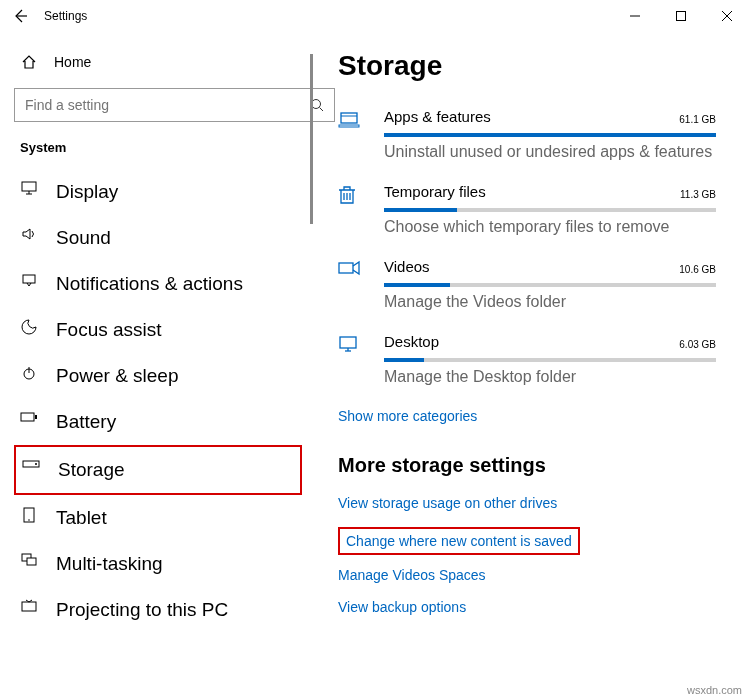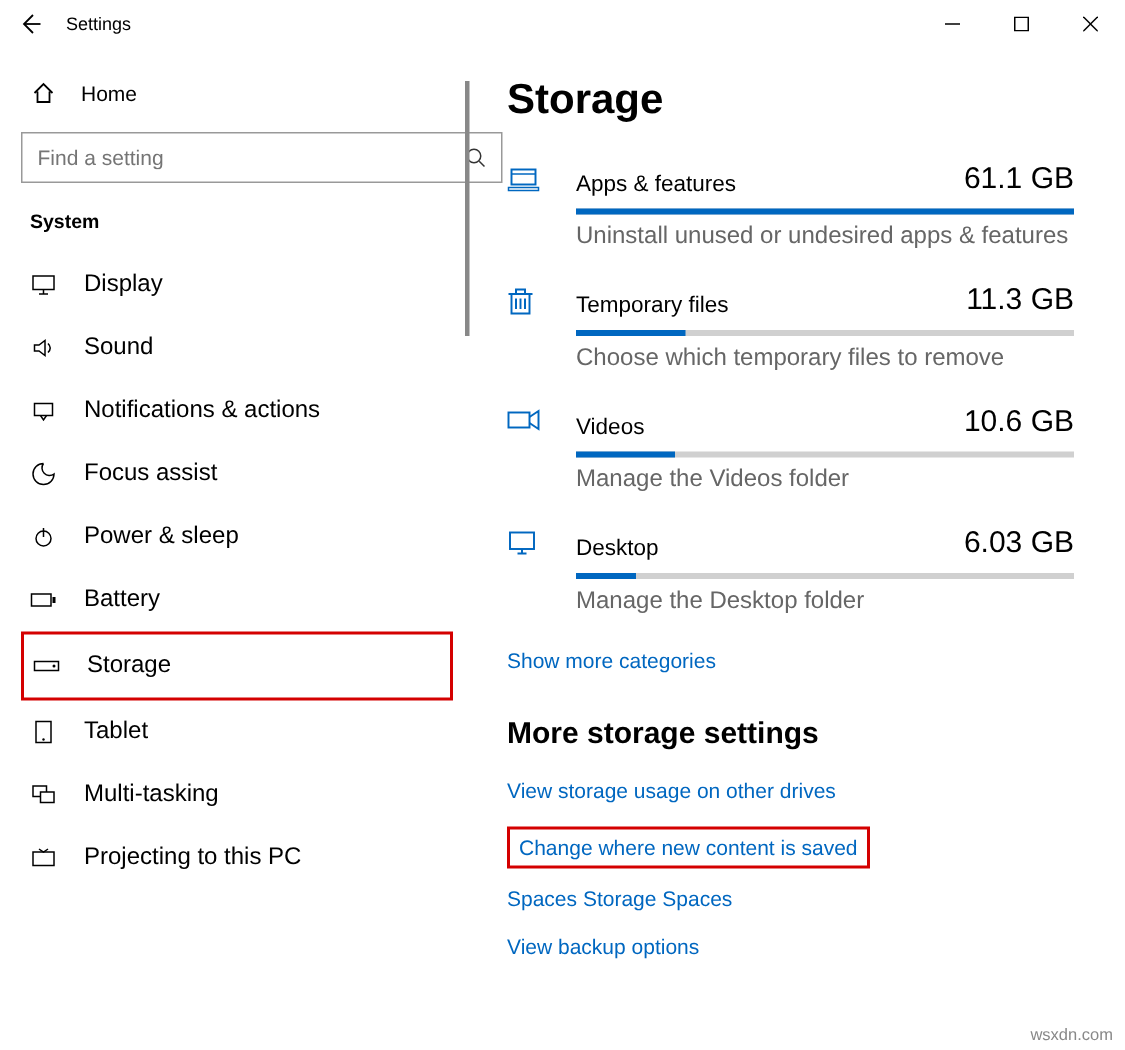--- a/index.html
+++ b/index.html
@@ -13,33 +13,33 @@
 
 .content { display: flex; height: calc(100% - 32px); }
 
 .sidebar { width: 310px; padding: 14px 8px 0 14px; position: relative; }
 .home-row { display: flex; gap: 16px; padding: 8px 6px 18px 6px; font-size: 14px; }
 .search { border: 1px solid #999; height: 34px; width: 321px; display: flex; align-items: center; padding: 0 10px; margin-bottom: 18px; }
 .search input { border: none; outline: none; flex: 1; font-size: 14px; background: transparent; }
 .search-ico { font-size: 14px; color: #333; }
 .section-label { font-weight: 600; font-size: 13px; padding: 0 6px 14px 6px; }
 .nav { display: flex; flex-direction: column; }
-.nav-item { display: flex; align-items: center; gap: 18px; padding: 12px 6px; font-size: 16px; position: relative; }
+.nav-item { display: flex; align-items: flex-start; gap: 18px; padding: 12px 6px; font-size: 19px; position: relative; }
 .nav-item.selected { border: 2px solid #d40000; }
 .nav-ico { width: 18px; display: flex; justify-content: center; color: #222; }
 
 .main { flex: 1; padding: 18px 34px 0 28px; position: relative; overflow: hidden; }
 .main-title { font-size: 28px; font-weight: 600; margin-bottom: 26px; }
 .scroll-ind { position: absolute; left: 0; top: 22px; width: 3px; height: 170px; background: #888; }
 .cat { display: flex; margin-bottom: 22px; }
 .cat-ico { width: 46px; color: #0067c0; font-size: 18px; padding-top: 2px; }
 .cat-body { flex: 1; }
 .cat-head { display: flex; align-items: flex-end; }
 .cat-name { font-size: 15px; flex: 1; }
-.cat-size { font-size: 20px; }
+.cat-size { font-size: 10px; }
 .bar { height: 4px; background: #d0d0d0; margin: 8px 0 6px 0; position: relative; }
 .bar-fill { position: absolute; left: 0; top: 0; height: 100%; background: #0067c0; }
 .cat-desc { font-size: 16px; color: #666; }
 .link { color: #0067c0; font-size: 14px; margin-bottom: 16px; display: block; }
 .sub-title { font-size: 20px; font-weight: 600; margin: 30px 0 18px 0; }
 .link.boxed { border: 2px solid #d40000; padding: 4px 6px; display: inline-block; margin-bottom: 12px; }
 
 .watermark { position: absolute; bottom: 4px; right: 8px; font-size: 11px; color: #888; }
 
 svg { display: block; }
@@ -268,18 +268,18 @@
           </div>
         </div>
       </div>
 
     <a class="link">Show more categories</a>
 
     <h2 class="sub-title">More storage settings</h2>
 
     <a class="link">View storage usage on other drives</a>
     <a class="link boxed">Change where new content is saved</a>
-    <a class="link">Spaces Storage Spaces</a>
+    <a class="link">Manage Videos Spaces</a>
     <a class="link">View backup options</a>
   </div>
 </div>
 
 <div class="watermark">wsxdn.com</div>
 
 </body></html>

